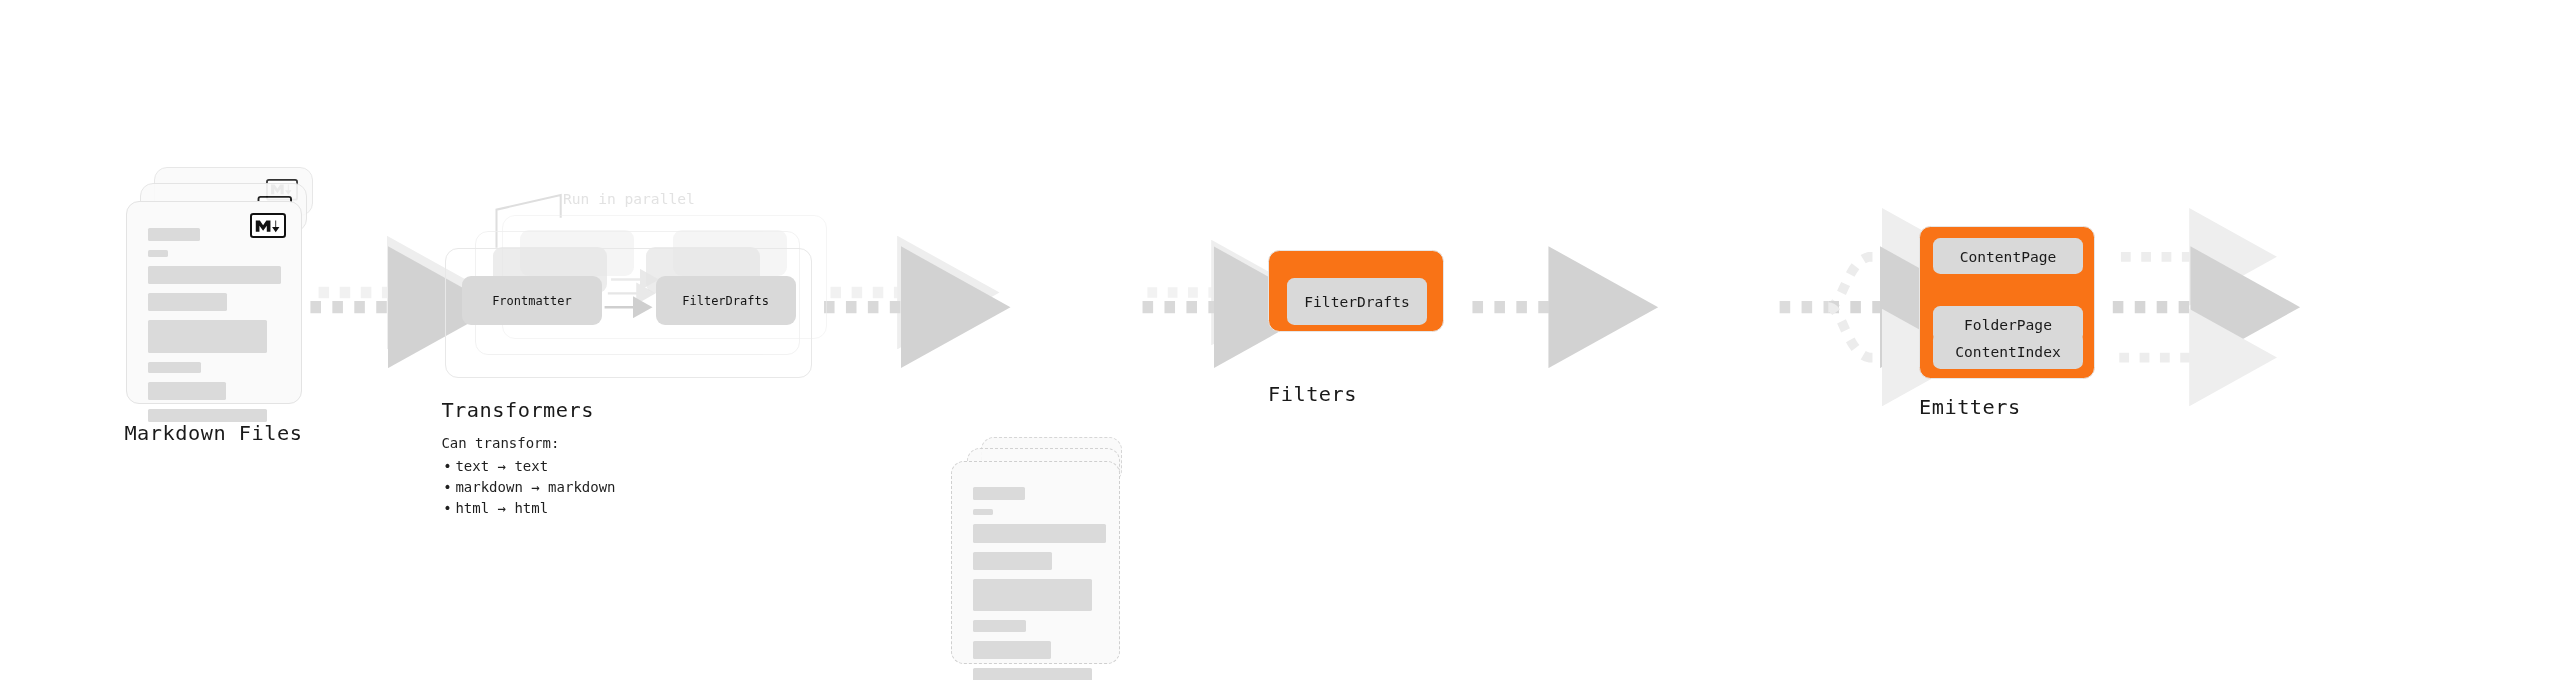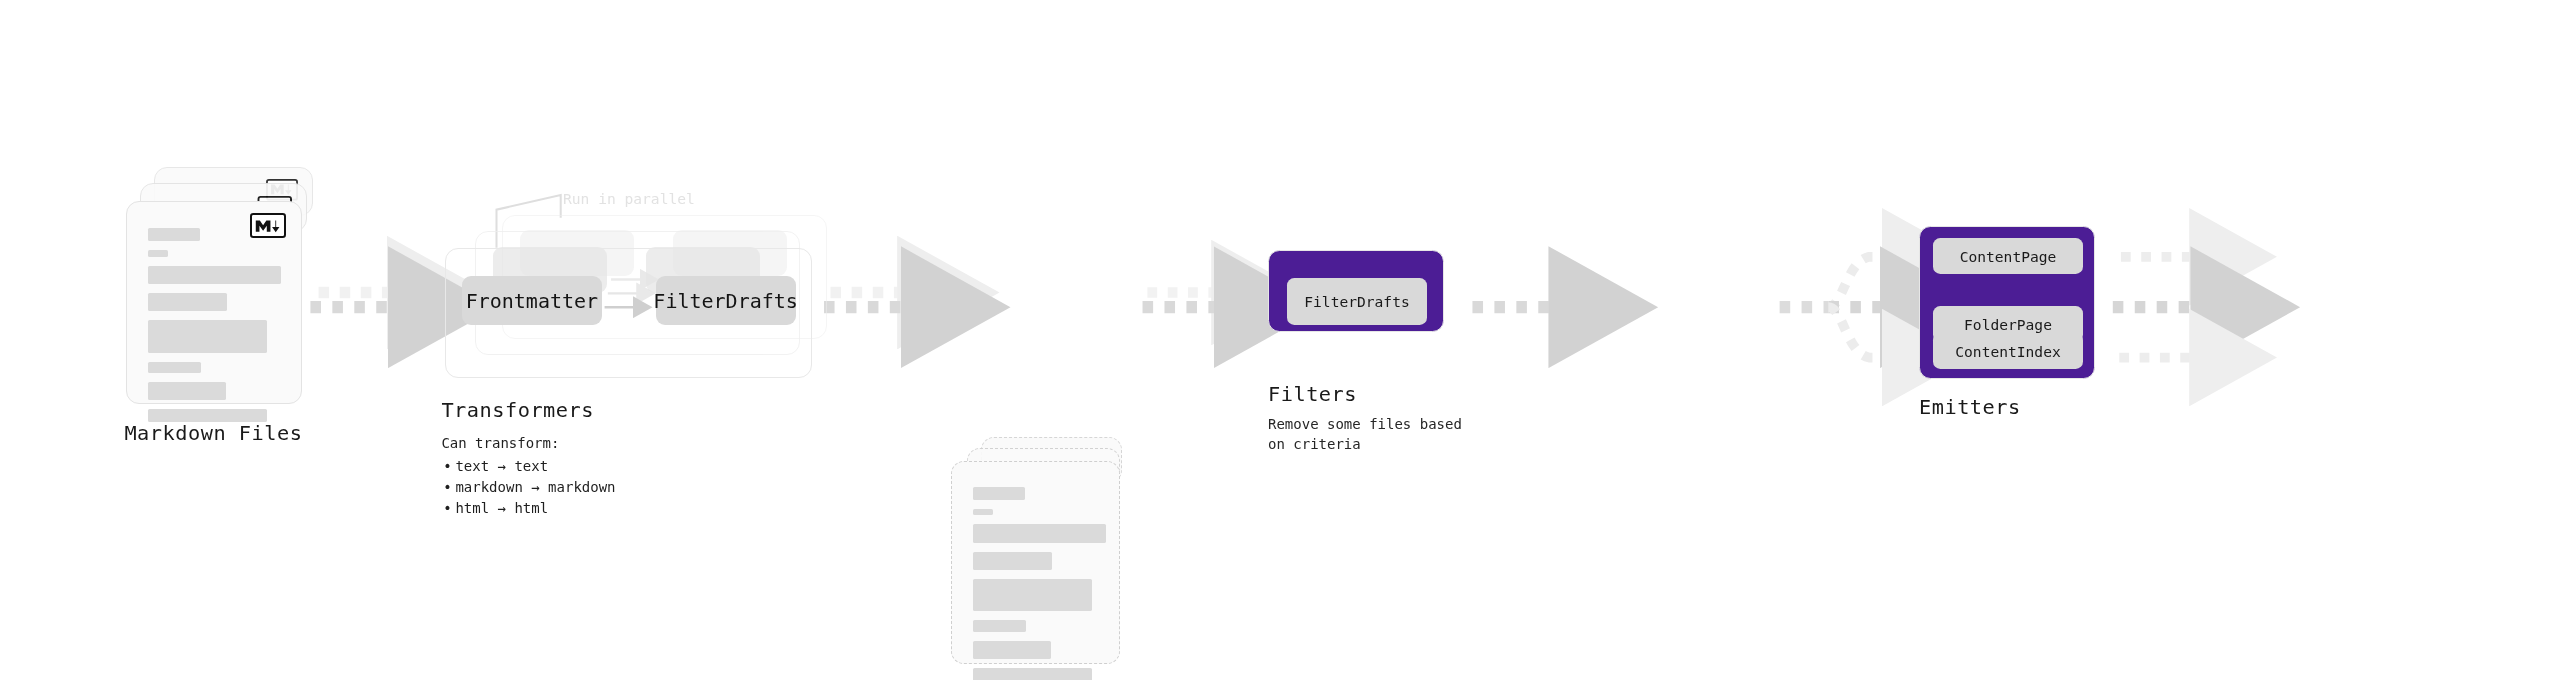--- a/index.html
+++ b/index.html
@@ -87,21 +87,21 @@
     line-height: 1.45;
     color: #262626;
     white-space: pre-line;
   }
 
   
   .proc-box {
     position: absolute;
     border: 1.6px solid #e6e6e6;
     border-radius: 11.4px;
-    background: #4c1d95;
+    background: #f97316;
     box-sizing: border-box;
   }
   .pill {
     background: #d9d9d9;
     border-radius: 7.3px;
     color: #1a1a1a;
     font-size: 14.6px;
     display: flex;
     align-items: center;
     justify-content: center;
@@ -115,21 +115,21 @@
     border-radius: 13px;
     background: transparent;
     box-sizing: border-box;
   }
   .tf-pill {
     position: absolute;
     border-radius: 9px;
     display: flex;
     align-items: center;
     justify-content: center;
-    font-size: 20px;
+    font-size: 12px;
     white-space: nowrap;
     color: #141414;
   }
   .run-label {
     position: absolute;
     font-size: 14.6px;
     color: #e2e2e2;
     white-space: nowrap;
   }
 
@@ -321,22 +321,20 @@
 
   <div class="node" style="left:1268px; top:250px; width:211px; height:228px;">
 
     <div class="proc-box" style="left:0px; top:0px; width:176px; height:82px;">
       <div class="pill" style="position:absolute; left:18px; top:27px; width:140px; height:47px;">
         <span>FilterDrafts</span>
       </div>
     </div>
 
     <div class="title" style="left:0px; top:132px;">Filters</div>
-    <div class="subtitle" style="left:0px; top:164px;">Remove some files based
-on criteria</div>
   </div>
 
   <div class="node" style="left:1919px; top:226px; width:228px; height:244px;">
 
     <div class="proc-box" style="left:0px; top:0px; width:176px; height:153px;">
         <div class="pill" style="position:absolute; left:13px; top:11.4px; width:150px; height:36px;">
           <span>ContentPage</span>
         </div>
         <div class="pill" style="position:absolute; left:13px; top:59px; width:150px; height:36px;margin-top:20px;">
           <span>FolderPage</span>

